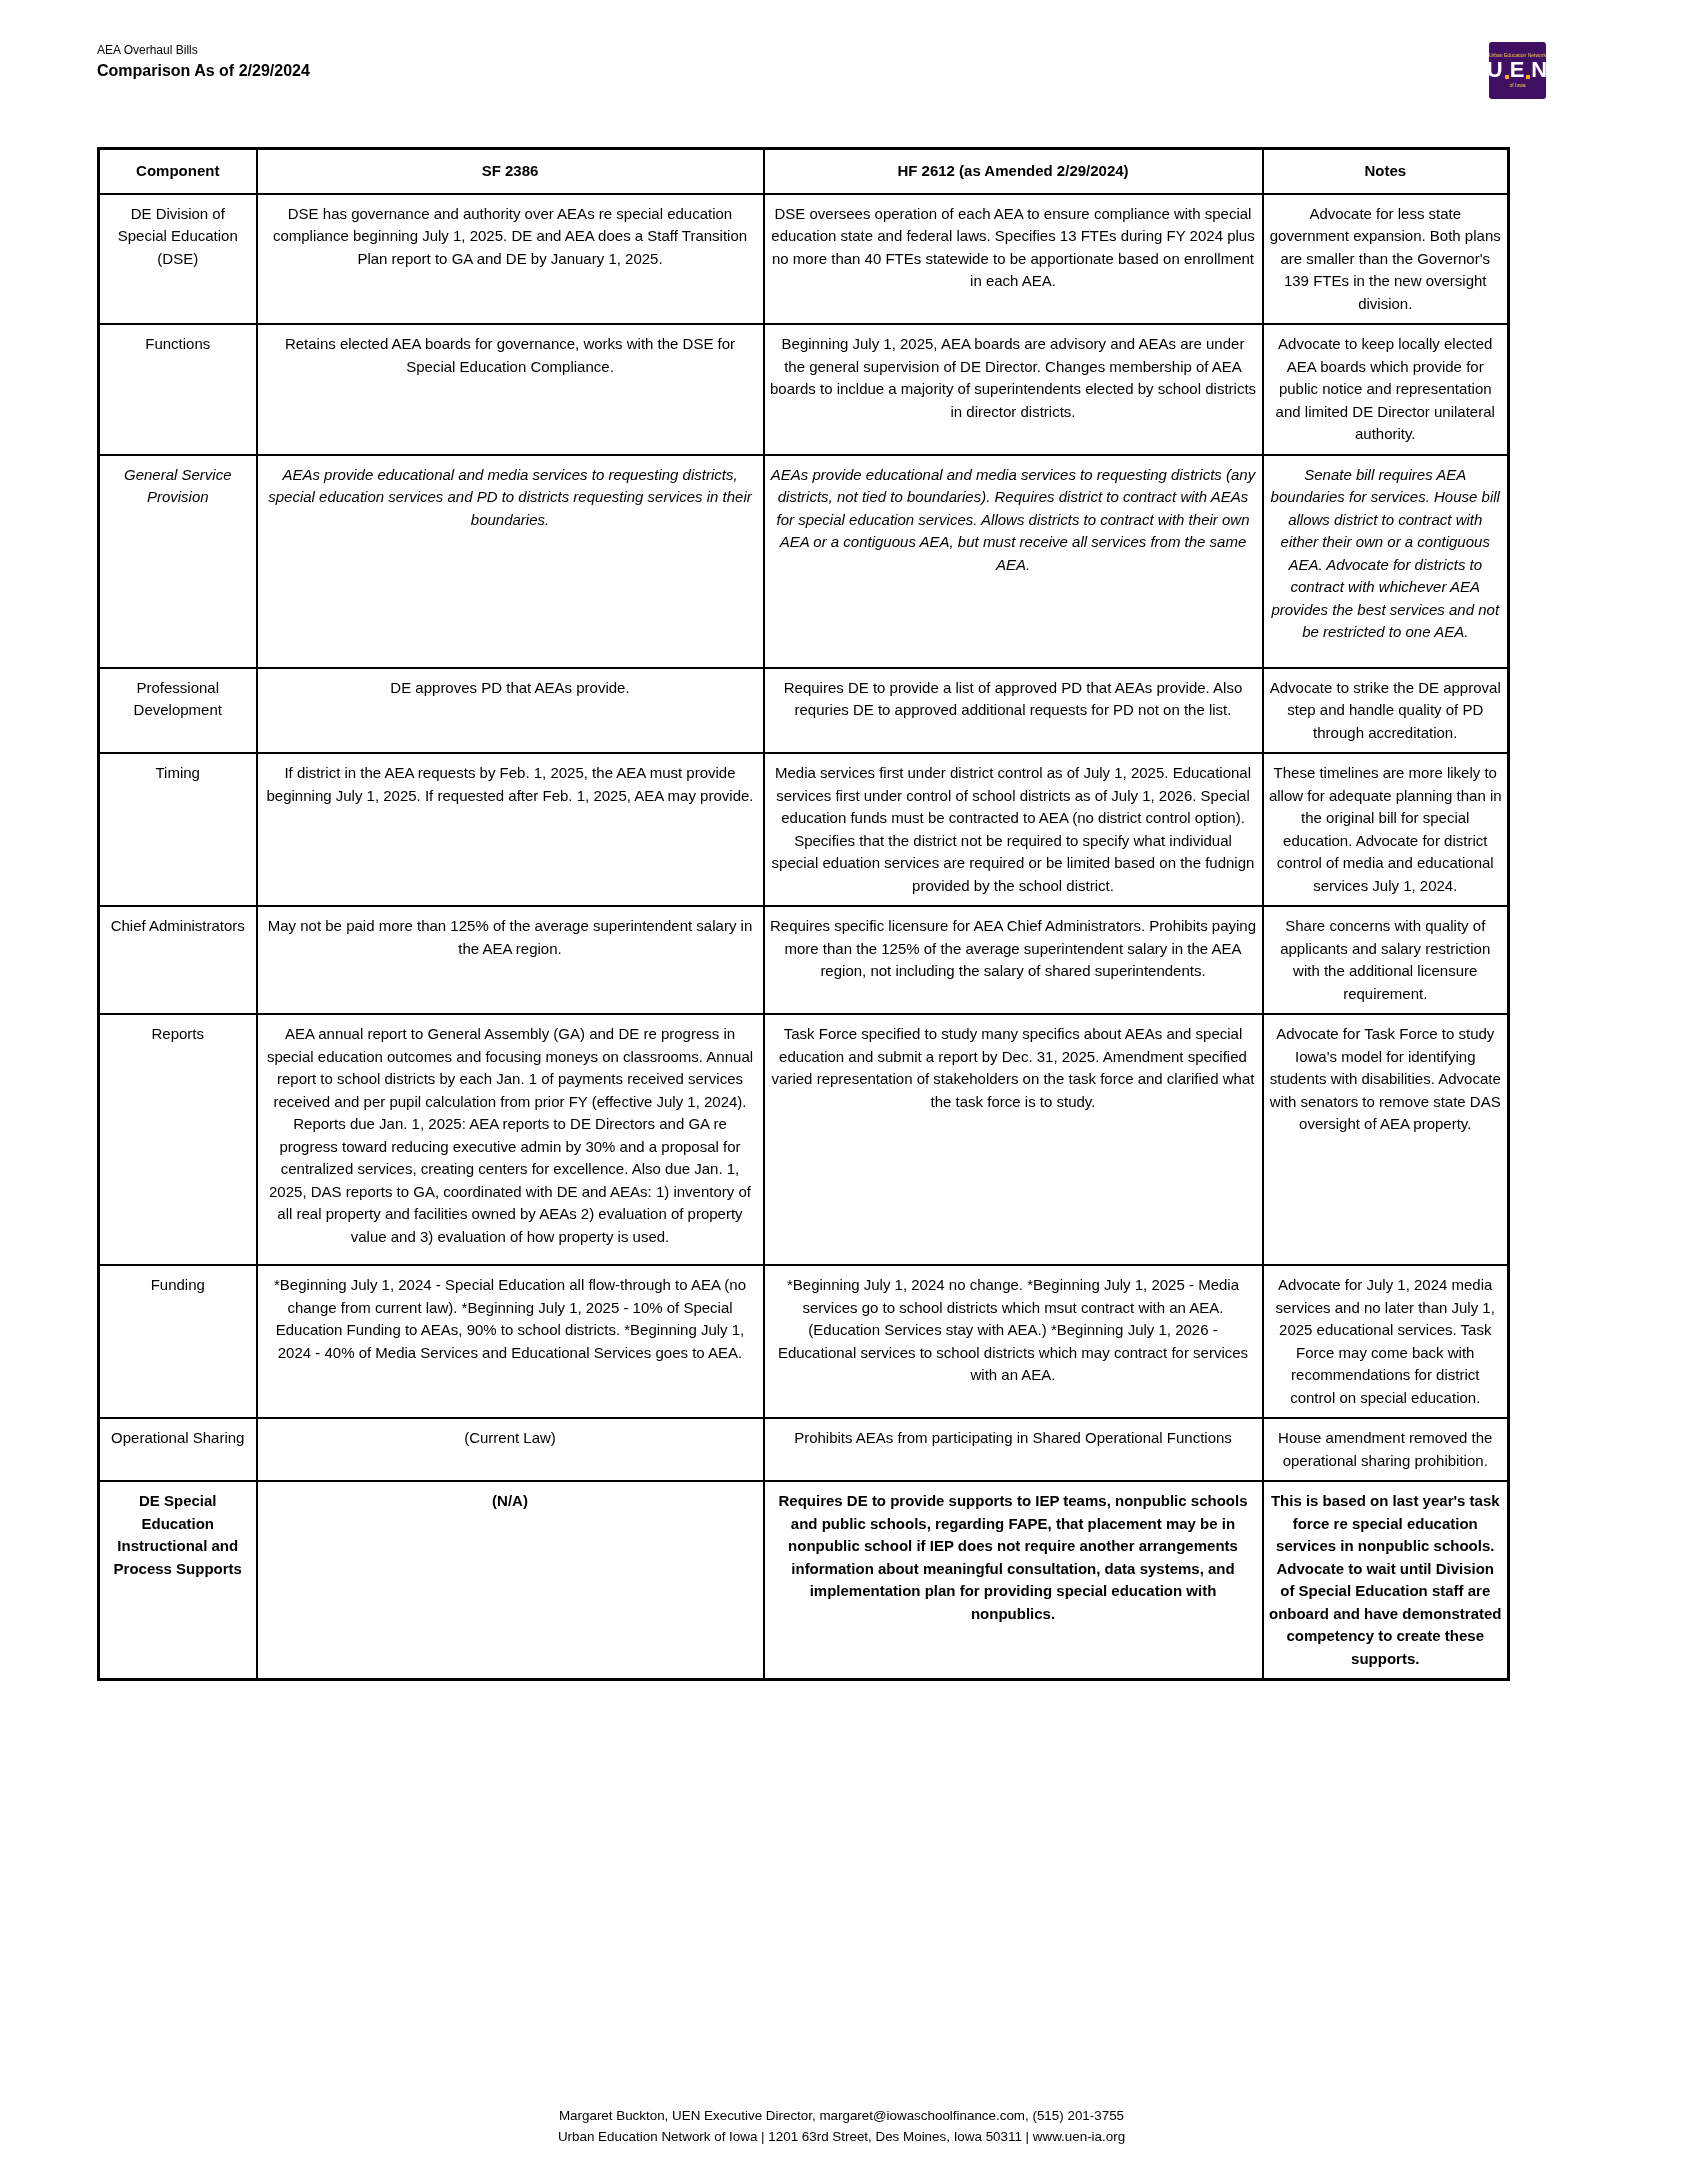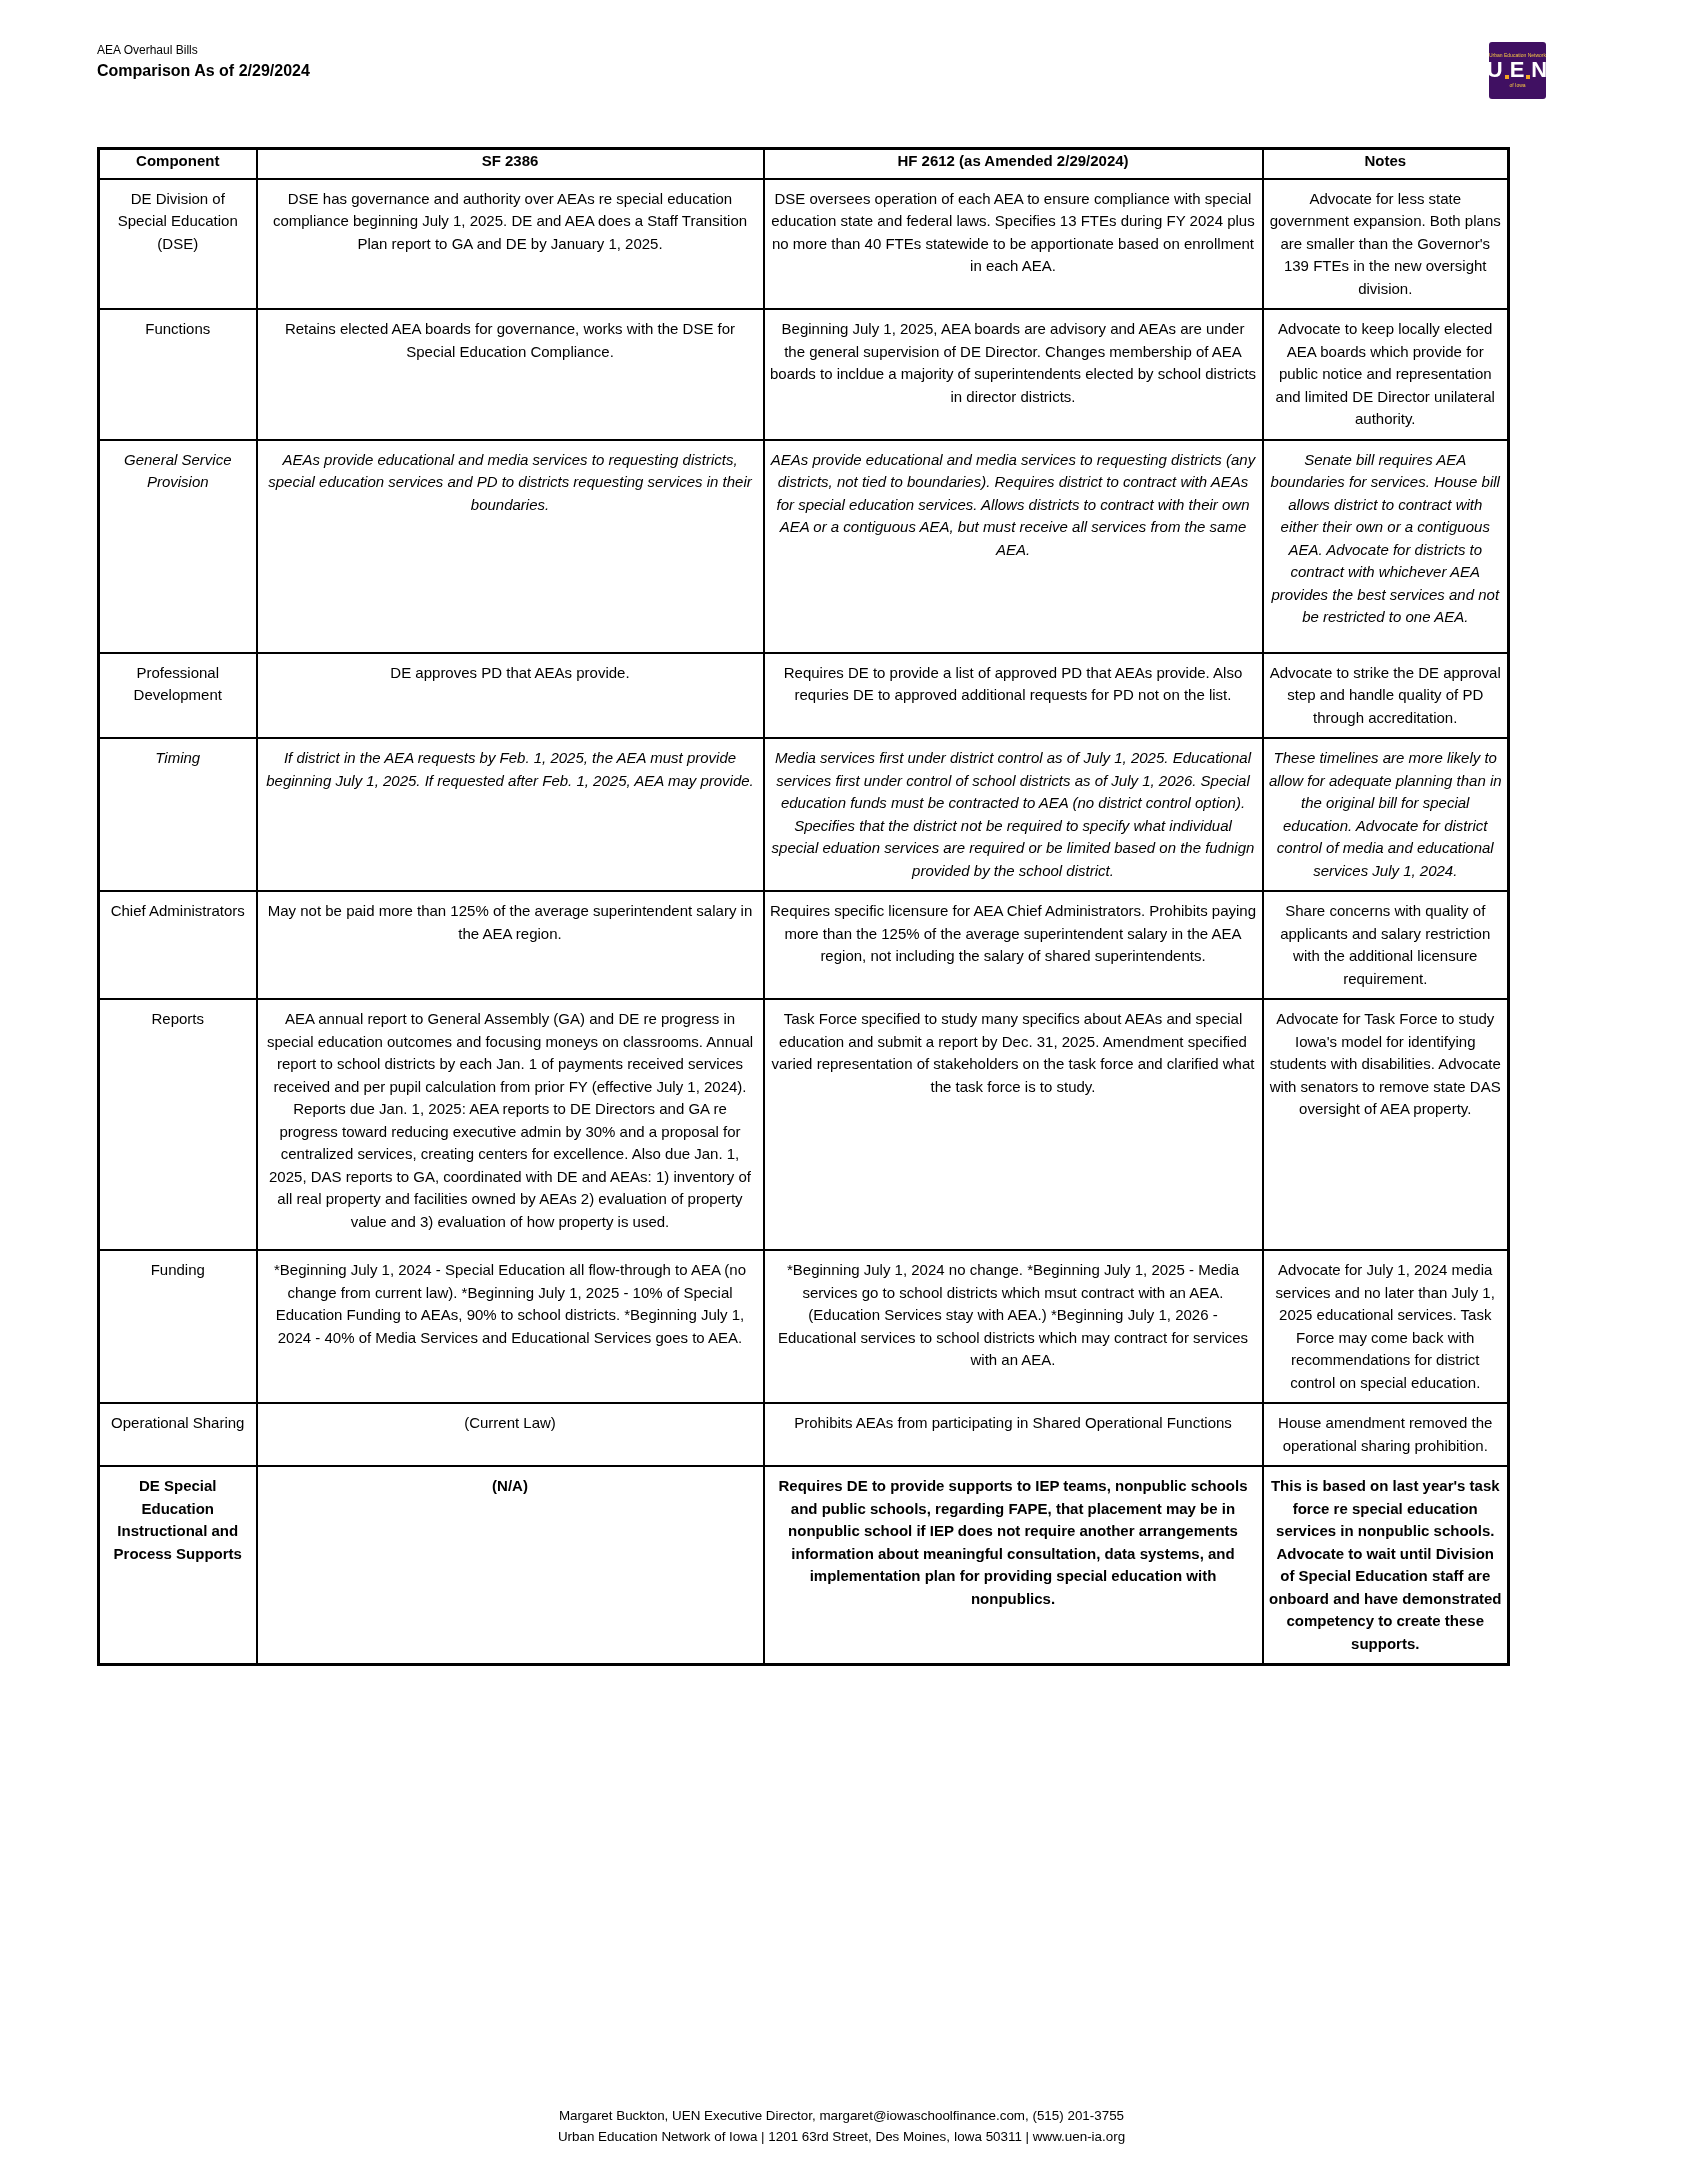--- a/index.html
+++ b/index.html
@@ -32,31 +32,31 @@
     font-size:15px;line-height:1.5;
   }
   table.cmp th, table.cmp td{
     border:2px solid #000;
     vertical-align:top;
     text-align:center;
     padding:8px 5px;
     overflow:hidden;
   }
   table.cmp{border:3px solid #000;}
-  table.cmp th{font-weight:bold;padding:0 5px;}
+  table.cmp th{font-weight:bold;padding:10px 5px;}
   col.c-comp{width:158px;}
   col.c-sf{width:507px;}
   col.c-hf{width:499px;}
   col.c-notes{width:246px;}
   thead tr{height:30px;}
   tbody tr:nth-child(1){height:111px;}
   tbody tr:nth-child(2){height:109px;}
   tbody tr:nth-child(3){height:213px;font-style:italic;}
   tbody tr:nth-child(4){height:72px;}
-  tbody tr:nth-child(5){height:141px;font-style:italic;}
+  tbody tr:nth-child(5){height:141px;}
   tbody tr:nth-child(6){height:84px;}
   tbody tr:nth-child(7){height:251px;}
   tbody tr:nth-child(8){height:147px;}
   tbody tr:nth-child(9){height:47px;}
   tbody tr:nth-child(10){height:166px;font-weight:bold;}
   .footer{
     position:absolute;left:0;right:0;top:2105px;
     text-align:center;font-size:13.4px;line-height:1.6;
   }
 </style>

